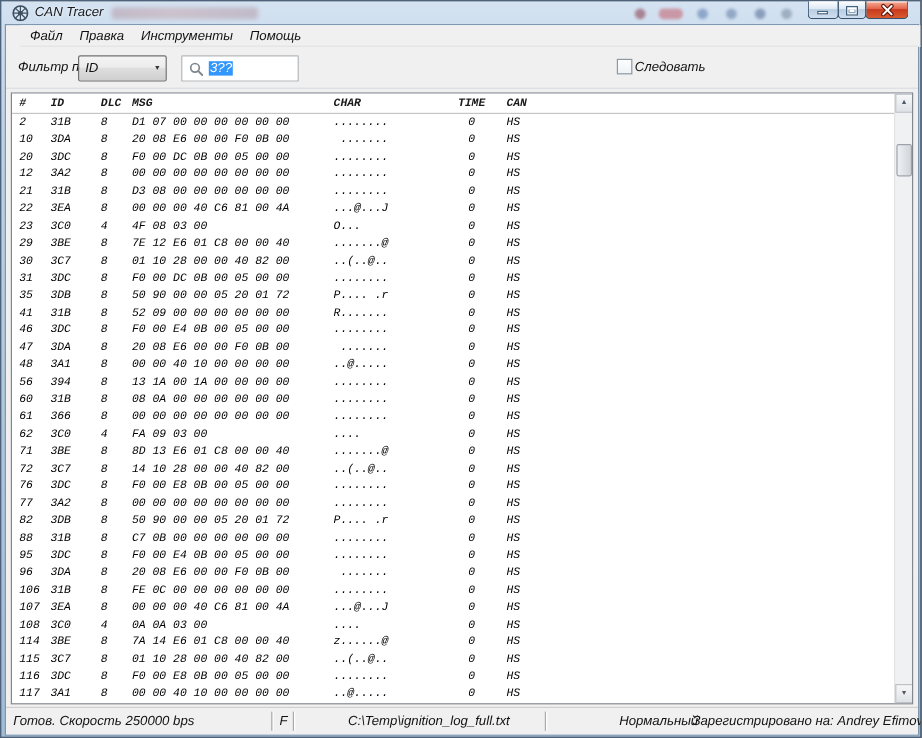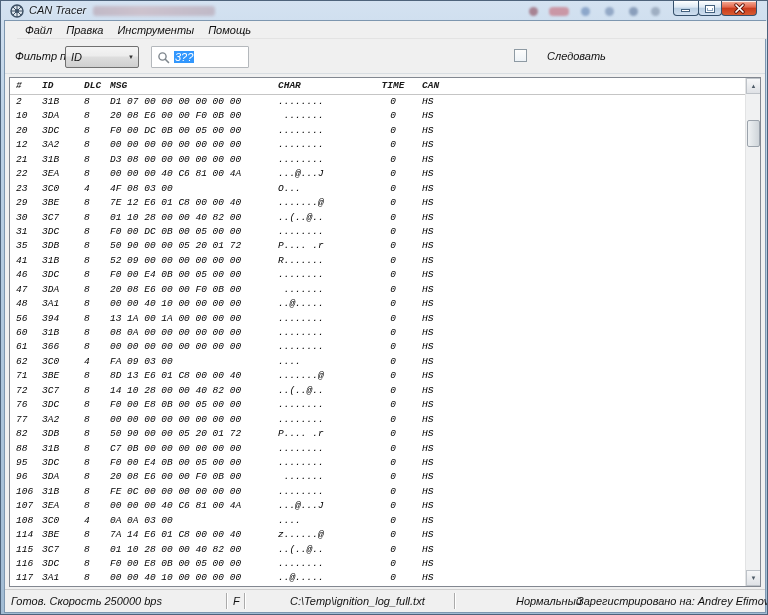--- a/index.html
+++ b/index.html
@@ -51,21 +51,21 @@
   .searchbox{position:absolute;left:146px;top:6px;width:98px;height:22px;border:1px solid #b4b8bc;border-radius:1px;
     background:#fff;}
   .search-icon{position:absolute;left:5px;top:4px;}
   .sel-text{position:absolute;left:22px;top:4px;font-size:11px;background:#3297fd;color:#fff;padding:0 1px;}
   .btn{position:absolute;left:256px;top:6px;width:54px;height:22px;border:1px solid #707070;border-radius:3px;
     background:linear-gradient(180deg,#f2f2f2 0%,#ebebeb 45%,#dddddd 50%,#cfcfcf 100%);
     font-size:11px;color:#111;text-align:center;line-height:20px;font-family:"Liberation Sans",sans-serif;margin-top:32px;}
   .chk{position:absolute;left:509px;top:9px;display:flex;align-items:center;}
   .chk-box{width:13px;height:13px;border:1px solid #8e9aa3;background:linear-gradient(180deg,#fdfdfd,#eef3f7);
     display:inline-block;}
-  .chk-label{font-size:11px;color:#111;margin-left:20px;}
+  .chk-label{font-size:11px;color:#111;margin-left:2px;}
   
   .tablewrap{position:absolute;left:4px;top:56px;width:752px;height:510px;background:#fff;
     border:1px solid #828790;overflow:hidden;}
   .thead{position:absolute;left:0;top:0;right:15px;height:17px;background:#fff;
     border-bottom:1px solid #c5c5c5;display:flex;padding-left:6px;
     font-family:"Liberation Mono",monospace;font-size:9.5px;font-weight:bold;color:#1a1a1a;line-height:16px;}
   .tbody{position:absolute;left:0;top:17px;right:15px;bottom:0;overflow:hidden;}
   .trow{display:flex;height:14.45px;line-height:14.45px;padding-left:6px;
     font-family:"Liberation Mono",monospace;font-size:9.5px;color:#000;}
   .c{display:inline-block;white-space:pre;overflow:hidden;}

